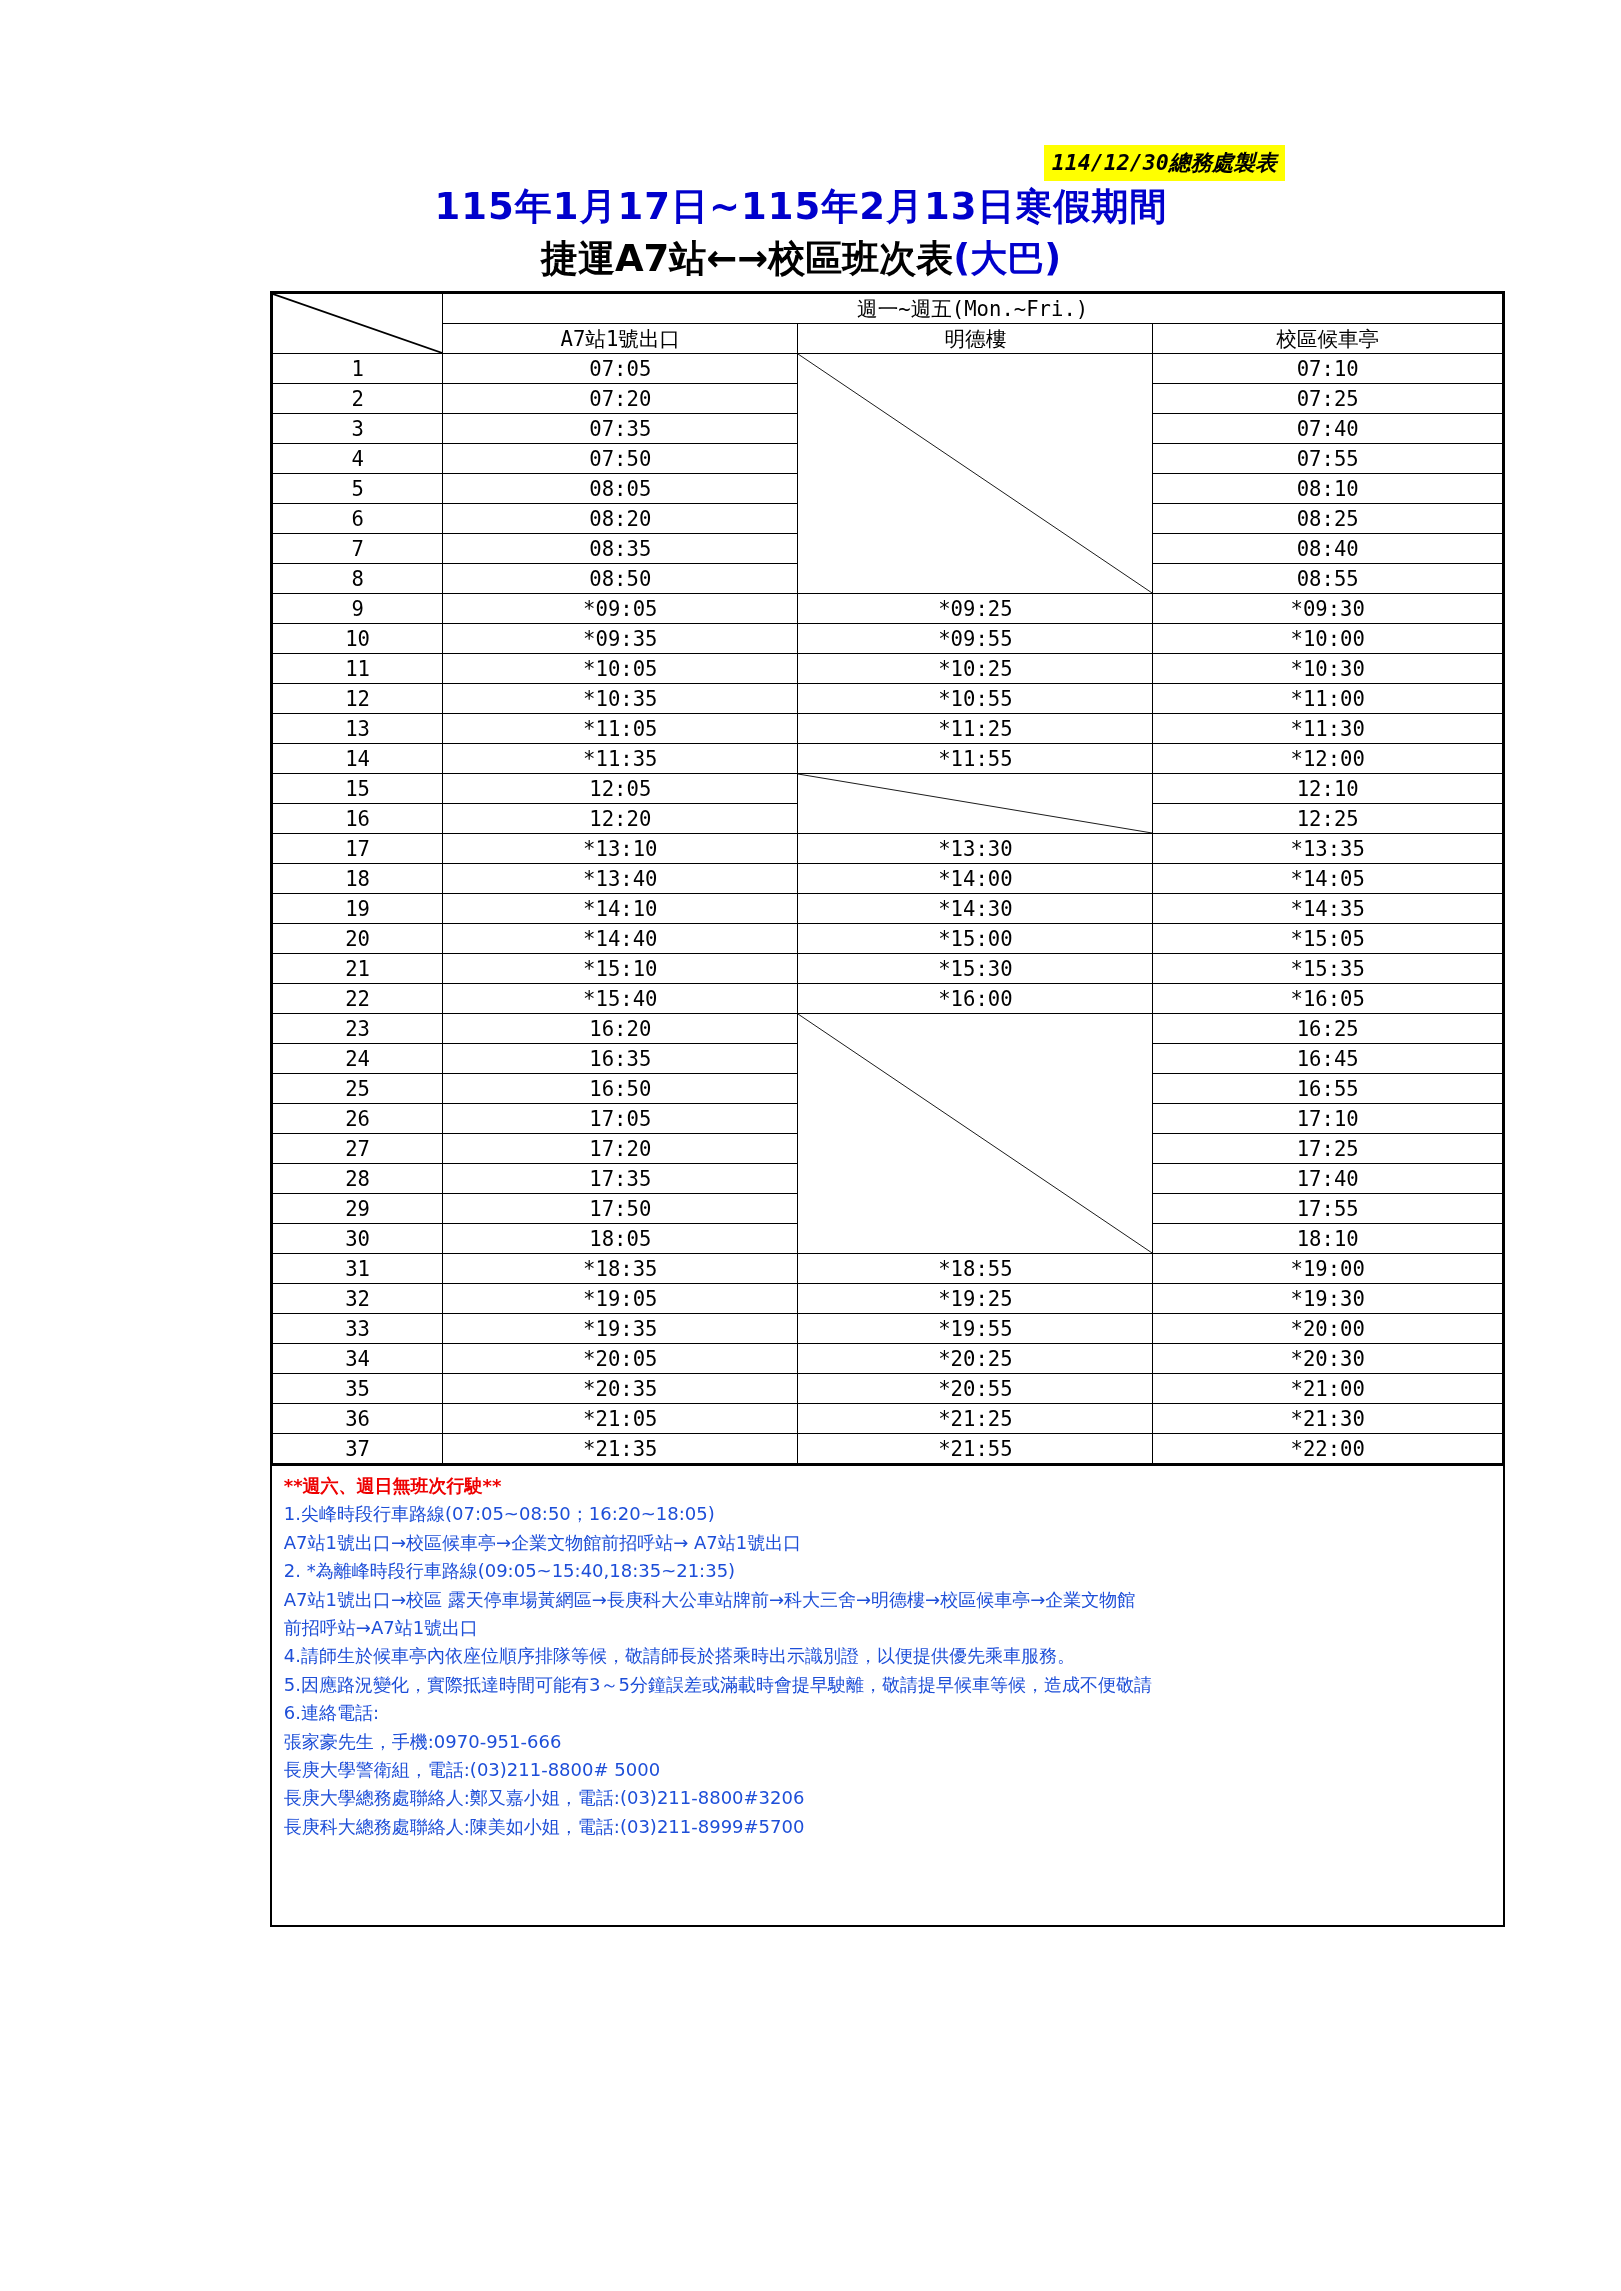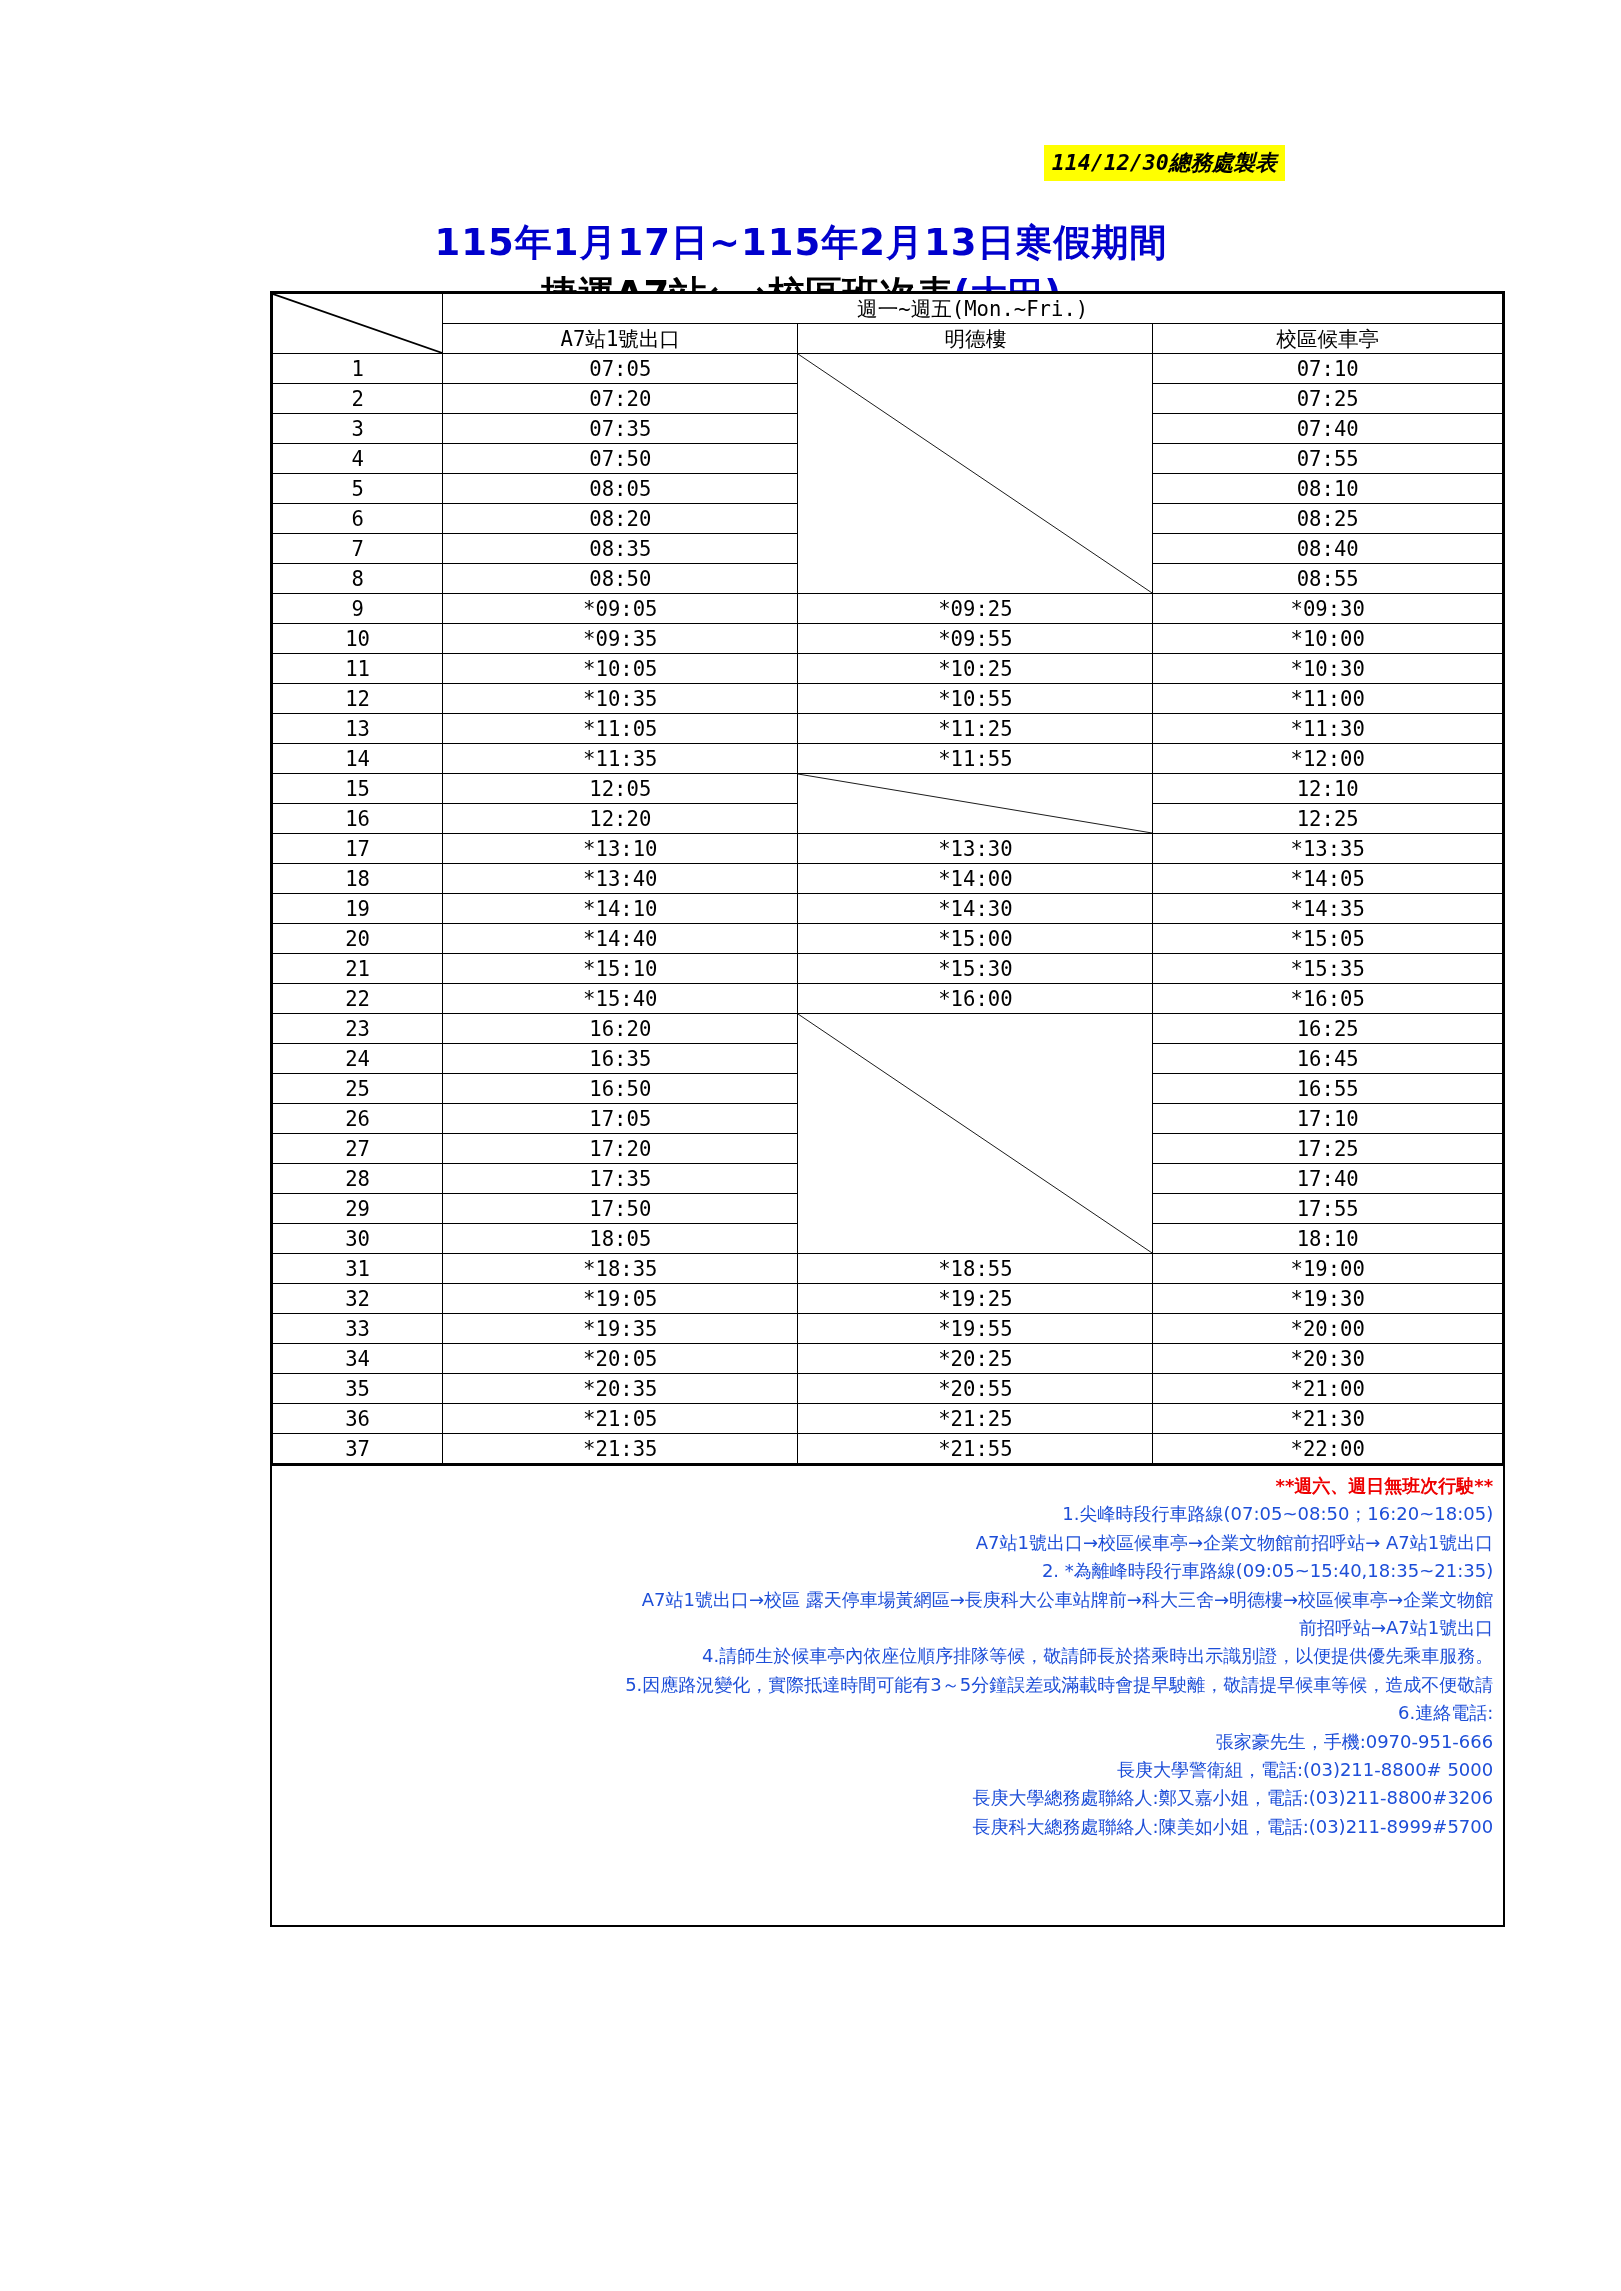--- a/index.html
+++ b/index.html
@@ -33,21 +33,20 @@
     letter-spacing: 0px;
     white-space: nowrap;
     margin-top: 8px;
   }
   .title-block {
     position: absolute;
     top: 181px;
     left: 0;
     width: 1602px;
     text-align: center;
-    margin-top: 36px;
   }
   .title1 {
     color: #0000cc;
     font-family: "DejaVu Sans", sans-serif;
     font-weight: bold;
     font-size: 37px;
     letter-spacing: 1px;
     line-height: 51px;
   }
   .title2 {
@@ -131,21 +130,20 @@
     width: 100%;
     height: 100%;
     display: block;
   }
 
   .notes {
     border-top: 2px solid #000;
     padding: 5.9px 9.8px 13.7px 11.8px;
     min-height: 461px;
     box-sizing: border-box;
-    text-align: right;
   }
   .notes p {
     margin: 0 0 1px 0;
     font-family: "DejaVu Sans", sans-serif;
     font-size: 18px;
     line-height: 27.4px;
     color: #1d4ed8;
   }
   .notes p.red { color: #ee0000; font-weight: bold; }
   .notes p.red-plain { color: #ee0000; }

